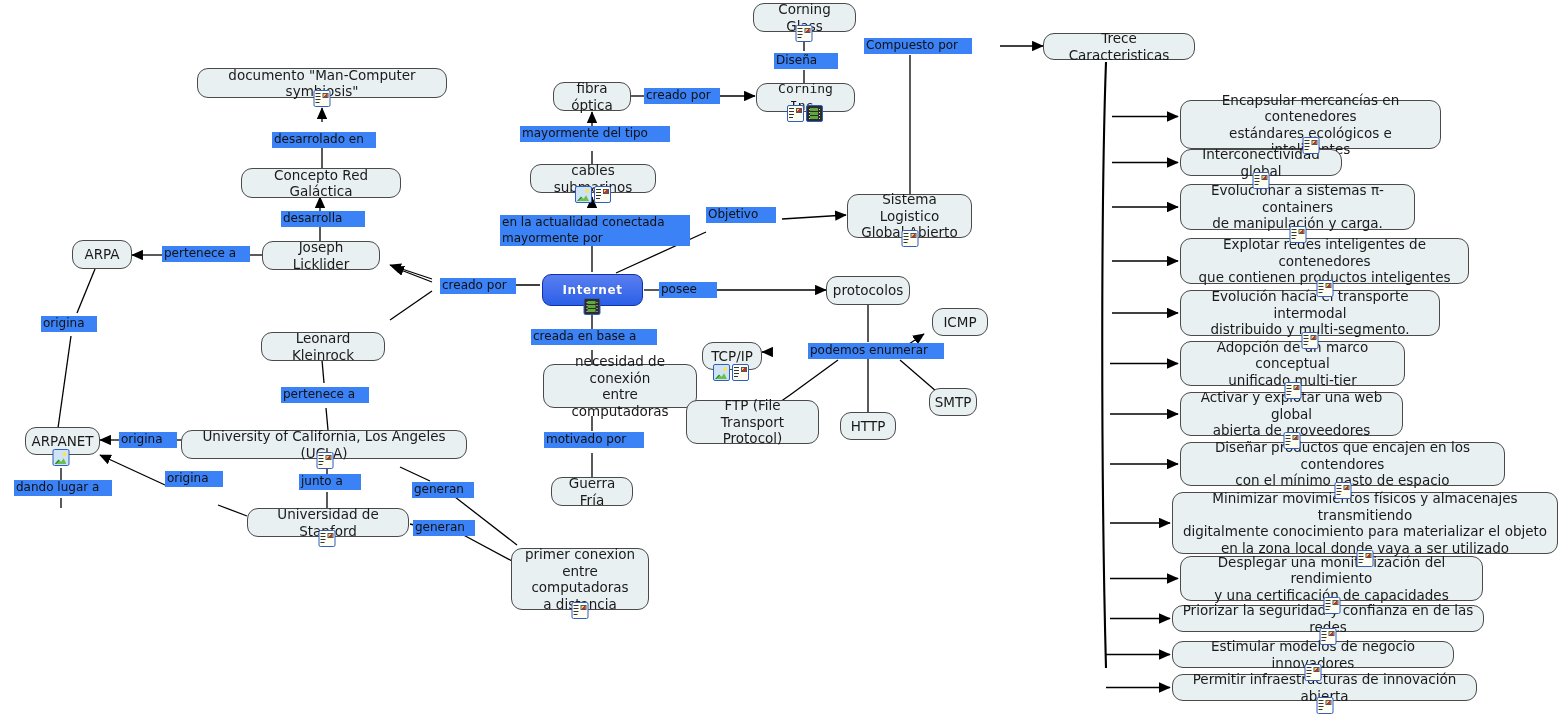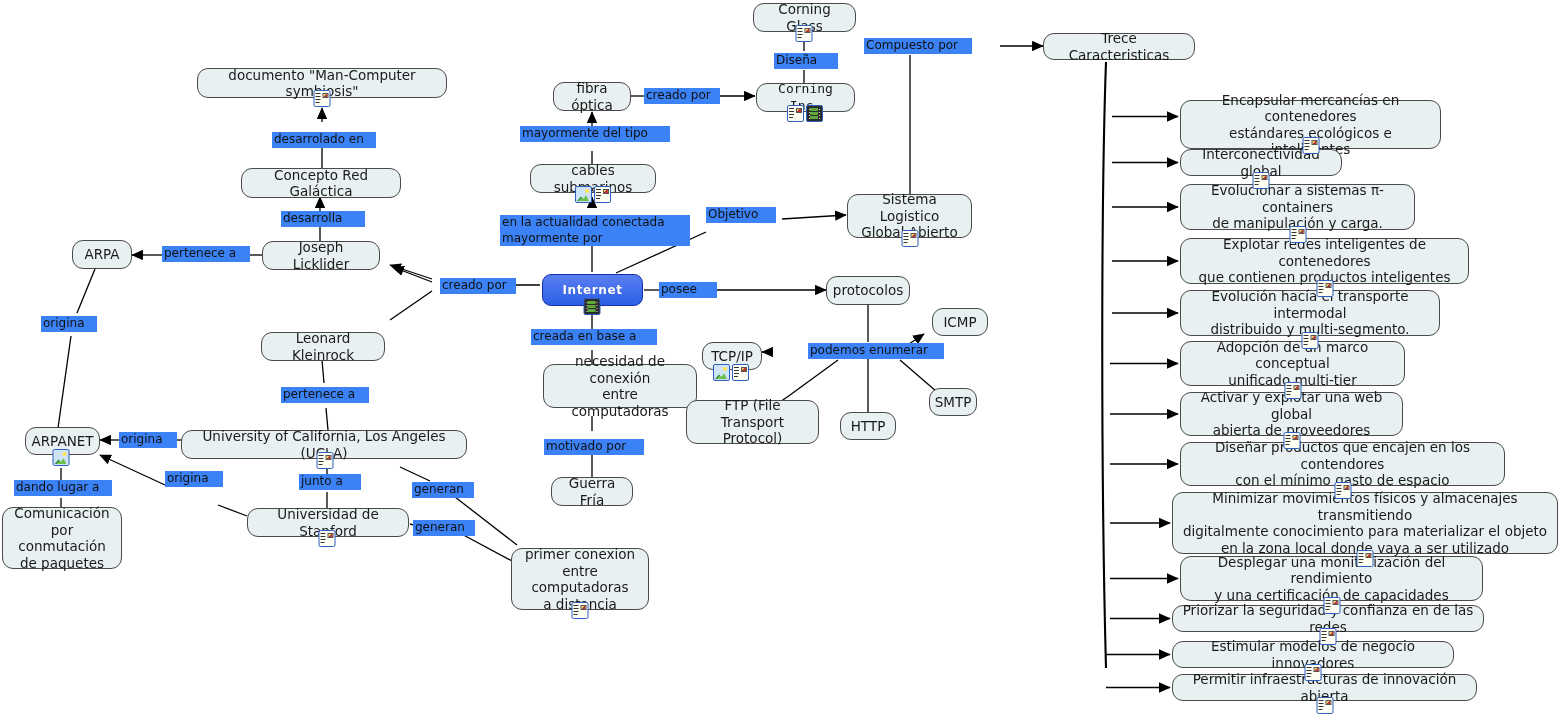--- a/index.html
+++ b/index.html
@@ -227,23 +227,20 @@
 
   <div class="node" style="left:262px;top:241px;width:118px;height:29px;">Joseph Licklider</div>
 
   <div class="node" style="left:261px;top:332px;width:124px;height:29px;">Leonard Kleinrock</div>
 
   <div class="node" style="left:25px;top:427px;width:75px;height:28px;">ARPANET</div>
   <div class="icons" style="left:61px;top:449px;">
       <span class="ico img"></span>
     </div>
 
-  <div class="node" style="left:2px;top:507px;width:120px;height:62px;">Comunicación
-por conmutación
-de paquetes</div>
 
   <div class="node" style="left:181px;top:430px;width:286px;height:29px;">University of California, Los Angeles (UCLA)</div>
   <div class="icons" style="left:325px;top:452px;">
       <span class="ico doc"></span>
     </div>
 
   <div class="node" style="left:247px;top:508px;width:162px;height:29px;">Universidad de Stanford</div>
   <div class="icons" style="left:327px;top:530px;">
       <span class="ico doc"></span>
     </div>
@@ -320,21 +317,21 @@
   <div class="elabel" style="left:299px;top:474px;width:58px;">junto a</div>
   <div class="elabel" style="left:412px;top:482px;width:58px;">generan</div>
   <div class="elabel" style="left:413px;top:520px;width:58px;">generan</div>
   <div class="elabel" style="left:440px;top:278px;width:72px;">creado por</div>
   <div class="elabel" style="left:644px;top:88px;width:72px;">creado por</div>
   <div class="elabel" style="left:520px;top:126px;width:146px;">mayormente del tipo</div>
   <div class="elabel" style="left:500px;top:215px;width:186px;">en la actualidad conectada
 mayormente por</div>
   <div class="elabel" style="left:774px;top:53px;width:60px;">Diseña</div>
   <div class="elabel" style="left:531px;top:329px;width:122px;">creada en base a</div>
-  <div class="elabel" style="left:544px;top:432px;width:96px;margin-top:7px;">motivado por</div>
+  <div class="elabel" style="left:544px;top:432px;width:96px;">motivado por</div>
   <div class="elabel" style="left:659px;top:282px;width:54px;">posee</div>
   <div class="elabel" style="left:808px;top:343px;width:132px;">podemos enumerar</div>
   <div class="elabel" style="left:706px;top:207px;width:66px;">Objetivo</div>
   <div class="elabel" style="left:864px;top:38px;width:104px;">Compuesto por</div>
 
   <div id="carac-layer">
       <div class="node" style="left: 1180px; top: 100px; width: 261px; height: 49px;">Encapsular mercancías en contenedores
 estándares ecológicos e inteligentes</div>
       <div class="icons" style="left: 1310.5px; top: 137px;">
         <span class="ico doc"></span>

